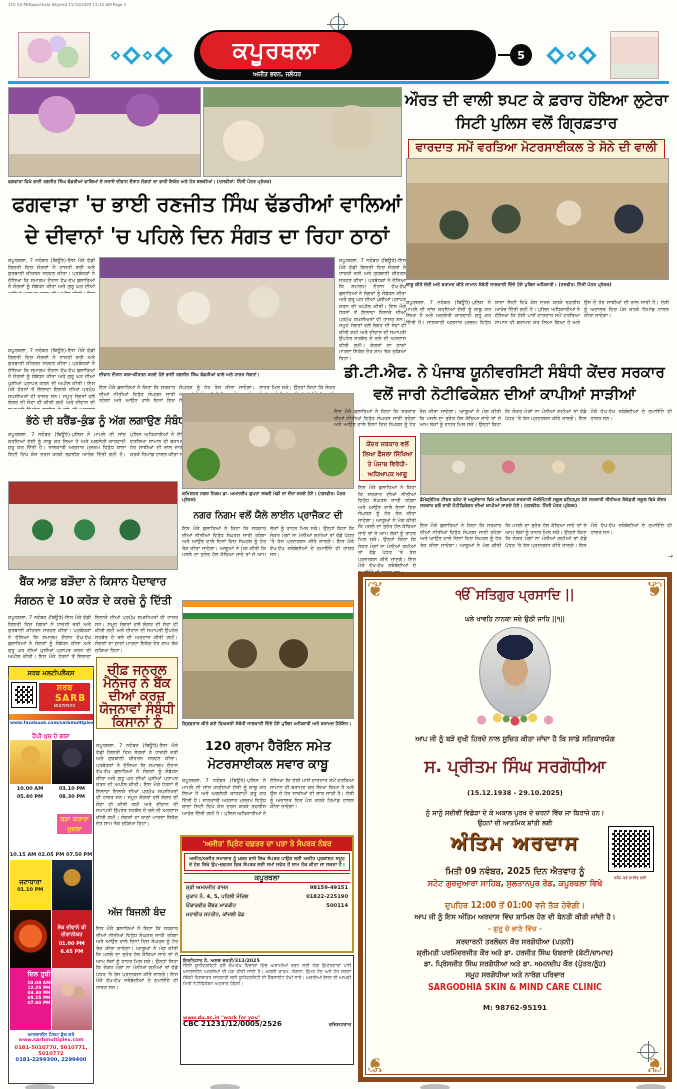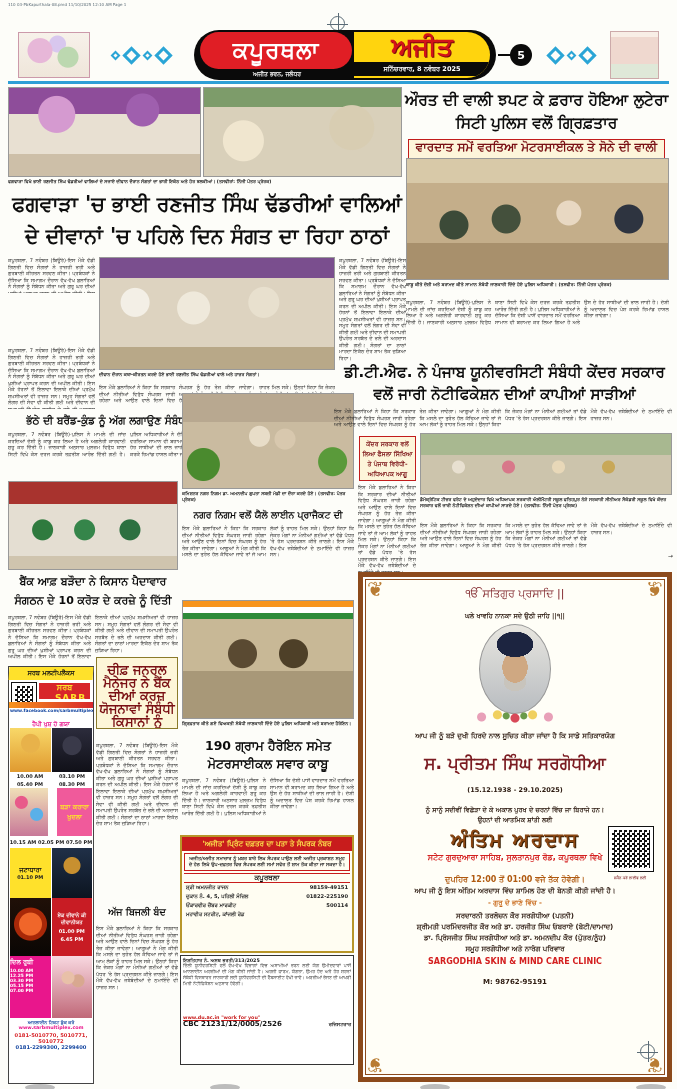--- a/index.html
+++ b/index.html
@@ -49,24 +49,20 @@
         <span class="dia"></span>
         <span class="dia small"></span>
         <span class="dia"></span>
     </div>
 
     <div class="abs" style="left:176px;top:0;width:302px;height:50px;background:#0a0a0a;border-radius:28px;">
       <div class="abs" style="left:6px;top:2px;width:152px;height:37px;background:#e01e25;border-radius:22px;display:flex;align-items:center;justify-content:center;">
         <span style="color:#fff;font-weight:bold;font-size:23px;letter-spacing:1px;">ਕਪੂਰਥਲਾ</span>
       </div>
       <div class="abs" style="left:18px;top:40px;width:130px;text-align:center;color:#fff;font-size:6px;font-weight:bold;">ਅਜੀਤ ਭਵਨ, ਜਲੰਧਰ</div>
-      <div class="abs" style="left:160px;top:2px;width:136px;height:46px;background:#ffd40e;border-radius:0 24px 24px 0;overflow:hidden;">
-        <div style="text-align:center;color:#d31318;font-weight:bold;font-size:25px;line-height:30px;text-shadow:1px 1px 0 #7a0b0e;">ਅਜੀਤ</div>
-        <div style="height:14px;background:#0a0a0a;color:#fff;font-size:6.5px;font-weight:bold;text-align:center;line-height:14px;">ਸਨਿੱਚਰਵਾਰ, 8 ਨਵੰਬਰ 2025</div>
-      </div>
     </div>
     <div class="abs" style="left:480px;top:24px;width:14px;height:2px;background:#0a0a0a;"></div>
     <div class="abs" style="left:492px;top:14px;width:22px;height:22px;background:#0a0a0a;border-radius:50%;color:#fff;font-weight:bold;font-size:11px;display:flex;align-items:center;justify-content:center;">5</div>
     <div class="abs diawrap" style="left:516px;top:6px;width:74px;height:38px;">
       <span class="dia"></span>
         <span class="dia small"></span>
         <span class="dia"></span>
     </div>
     <div class="abs ph" style="left:592px;top:1px;width:49px;height:48px;border:1px solid #caa;background:
       linear-gradient(#f8eee6 0 10%, #efd8cf 10% 70%, #dfe8d8 70%),
@@ -113,42 +109,42 @@
   <div class="abs ph dots" style="left:8px;top:481px;width:170px;height:89px;background:
       radial-gradient(circle at 20% 55%, #2f7a3e 0 10px, transparent 11px),
       radial-gradient(circle at 45% 55%, #35854a 0 10px, transparent 11px),
       radial-gradient(circle at 72% 55%, #2c7040 0 10px, transparent 11px),
       linear-gradient(#a8332e 0 25%, #e4ded2 25% 85%, #cfc4ae 85%);"></div>
   <div class="abs hl" style="left:8px;top:572px;width:170px;height:40px;font-size:11px;line-height:19px;">ਬੈਂਕ ਆਫ਼ ਬੜੌਦਾ ਨੇ ਕਿਸਾਨ ਪੈਦਾਵਾਰ ਸੰਗਠਨ ਦੇ 10 ਕਰੋੜ ਦੇ ਕਰਜ਼ੇ ਨੂੰ ਦਿੱਤੀ ਮਨਜ਼ੂਰੀ</div>
   <div class="abs greek cols2" style="left:8px;top:614px;width:170px;height:50px;">ਕਪੂਰਥਲਾ, 7 ਨਵੰਬਰ (ਬਿਊਰੋ)-ਇਸ ਮੌਕੇ ਵੱਡੀ ਗਿਣਤੀ ਵਿਚ ਸੰਗਤਾਂ ਨੇ ਹਾਜ਼ਰੀ ਭਰੀ ਅਤੇ ਗੁਰਬਾਣੀ ਕੀਰਤਨ ਸਰਵਣ ਕੀਤਾ। ਪ੍ਰਬੰਧਕਾਂ ਨੇ ਦੱਸਿਆ ਕਿ ਸਮਾਗਮ ਦੌਰਾਨ ਵੱਖ-ਵੱਖ ਬੁਲਾਰਿਆਂ ਨੇ ਸੰਗਤਾਂ ਨੂੰ ਸੰਬੋਧਨ ਕੀਤਾ ਅਤੇ ਗੁਰੂ ਘਰ ਦੀਆਂ ਖੁਸ਼ੀਆਂ ਪ੍ਰਾਪਤ ਕਰਨ ਦੀ ਅਪੀਲ ਕੀਤੀ। ਇਸ ਮੌਕੇ ਹੋਰਨਾਂ ਤੋਂ ਇਲਾਵਾ ਇਲਾਕੇ ਦੀਆਂ ਪ੍ਰਮੁੱਖ ਸ਼ਖ਼ਸੀਅਤਾਂ ਵੀ ਹਾਜ਼ਰ ਸਨ। ਸਮੂਹ ਸੰਗਤਾਂ ਵਲੋਂ ਲੰਗਰ ਦੀ ਸੇਵਾ ਵੀ ਕੀਤੀ ਗਈ ਅਤੇ ਦੀਵਾਨ ਦੀ ਸਮਾਪਤੀ ਉਪਰੰਤ ਸਰਬੱਤ ਦੇ ਭਲੇ ਦੀ ਅਰਦਾਸ ਕੀਤੀ ਗਈ। ਸੰਗਤਾਂ ਦਾ ਠਾਠਾਂ ਮਾਰਦਾ ਇਕੱਠ ਦੇਰ ਸ਼ਾਮ ਤੱਕ ਜੁੜਿਆ ਰਿਹਾ।</div>
 
   <div class="abs" style="left:8px;top:666px;width:86px;height:418px;border:1px solid #444;background:#fff;display:flex;flex-direction:column;">
     <div class="cine-sec" style="height:13px;background:#ffe12b;color:#111;font-weight:bold;font-size:6.5px;text-align:center;line-height:13px;transform:skewX(-4deg);">ਸਰਬ ਮਲਟੀਪਲੈਕਸ</div>
-    <div class="cine-sec" style="height:22px;display:flex;">
+    <div class="cine-sec" style="height:34px;display:flex;">
       <div class="qr" style="width:24px;height:24px;margin:3px;"></div>
       <div style="flex:1;background:#d8262b;margin:3px 3px 3px 0;color:#ffe12b;text-align:center;overflow:hidden;">
         <div style="font-weight:bold;font-size:8px;">ਸਰਬ</div>
         <div style="font-weight:bold;font-size:9px;letter-spacing:1px;padding-left:12px;">SARB</div>
         <div style="font-size:4px;color:#fff;">MULTIPLEX</div>
       </div>
     </div>
     <div class="cine-sec" style="height:6px;background:linear-gradient(90deg,#f7941d,#d8262b);"></div>
     <div class="cine-sec" style="height:11px;color:#1446a0;font-weight:bold;font-size:4.4px;text-align:center;line-height:5.5px;padding:0 1px;">www.facebook.com/sarbmultiplextheater</div>
     <div class="cine-sec" style="height:9px;color:#e9168c;font-weight:bold;font-size:6px;text-align:center;line-height:9px;">ਹੈਪੀ ਖੁਸ਼ ਹੋ ਗਯਾ</div>
     <div class="cine-sec" style="height:44px;display:flex;gap:1px;padding:0 1px;">
       <div style="flex:1;background:radial-gradient(circle at 50% 35%, #e8b24a 0 9px, transparent 10px),linear-gradient(#f8d868,#e09a30);"></div>
       <div style="flex:1;background:radial-gradient(circle at 50% 40%, #3a3a4a 0 9px, transparent 10px),linear-gradient(#2c2c3c,#101018);"></div>
     </div>
     <div class="cine-sec ptimes" style="height:16px;display:grid;grid-template-columns:1fr 1fr;text-align:center;align-items:center;">
       <span>10.00 AM</span>
       <span>03.10 PM</span>
       <span>05.40 PM</span>
       <span>08.30 PM</span>
     </div>
-    <div class="cine-sec" style="height:48px;display:flex;gap:9px;padding:0 1px;">
+    <div class="cine-sec" style="height:48px;display:flex;gap:9px;padding:0 1px;align-items:center;">
       <div style="flex:1.1;background:
         radial-gradient(circle at 30% 30%, #e85a8a 0 6px, transparent 7px),
         radial-gradient(circle at 70% 55%, #5ab0e8 0 6px, transparent 7px),
         linear-gradient(#f0e0b8,#c87898);"></div>
       <div style="flex:1;background:#f05a9b;color:#ffe12b;font-weight:bold;font-size:6.5px;text-align:center;display:flex;align-items:center;justify-content:center;line-height:10px;">ਬੜਾ ਕਰਾਰਾ ਖੁਦਲਾ</div>
     </div>
     <div class="cine-sec ptimes" style="height:12px;display:flex;justify-content:space-around;align-items:center;">
       <span>10.15 AM</span>
       <span>02.05 PM</span>
       <span>07.50 PM</span>
@@ -162,21 +158,21 @@
     </div>
     <div class="cine-sec" style="height:58px;display:flex;gap:1px;padding:0 1px;">
       <div style="flex:1;background:radial-gradient(circle at 50% 45%, #f0662a 0 11px, #a82808 12px 16px, transparent 17px),linear-gradient(#201008,#0a0604);"></div>
       <div style="flex:1;background:#c81c24;color:#fff;text-align:center;display:flex;flex-direction:column;align-items:center;justify-content:center;gap:2px;">
         <div style="font-weight:bold;font-size:5.2px;line-height:7px;">ਏਕ ਦੀਵਾਨੇ ਕੀ ਦੀਵਾਨੀਯਤ</div>
         <div class="ptimes" style="color:#fff;">01.00 PM</div>
         <div class="ptimes" style="color:#fff;">6.45 PM</div>
       </div>
     </div>
     <div class="cine-sec" style="height:62px;display:flex;gap:1px;padding:0 1px;">
-      <div style="flex:1;background:#e9168c;color:#fff;text-align:left;overflow:hidden;">
+      <div style="flex:1;background:#e9168c;color:#fff;text-align:right;overflow:hidden;">
         <div style="font-weight:bold;font-size:6.5px;margin:2px 0;">ਦਿਲ ਰੂਬੀ</div>
         <div class="ptimes" style="color:#fff;font-size:4.4px;">10.00 AM</div>
         <div class="ptimes" style="color:#fff;font-size:4.4px;">12.25 PM</div>
         <div class="ptimes" style="color:#fff;font-size:4.4px;">03.30 PM</div>
         <div class="ptimes" style="color:#fff;font-size:4.4px;">05.15 PM</div>
         <div class="ptimes" style="color:#fff;font-size:4.4px;">07.00 PM</div>
       </div>
       <div style="flex:1;background:radial-gradient(circle at 40% 35%, #e8c0a8 0 6px, transparent 7px),radial-gradient(circle at 65% 40%, #d8a890 0 6px, transparent 7px),linear-gradient(#f8d8e0,#c06878);"></div>
     </div>
     <div class="cine-sec" style="flex:1;text-align:center;overflow:hidden;">
@@ -201,21 +197,21 @@
   <div class="abs cap" style="left:182px;top:491px;width:172px;height:15px;">ਕਮਿਸ਼ਨਰ ਨਗਰ ਨਿਗਮ ਡਾ. ਅਮਨਦੀਪ ਗੁਪਤਾ ਸਬਜ਼ੀ ਮੰਡੀ ਦਾ ਦੌਰਾ ਕਰਦੇ ਹੋਏ।  (ਤਸਵੀਰ: ਪੱਤਰ ਪ੍ਰੇਰਕ)</div>
   <div class="abs hl" style="left:182px;top:508px;width:172px;height:15px;font-size:9.3px;line-height:14px;">ਨਗਰ ਨਿਗਮ ਵਲੋਂ ਯੈਲੋ ਲਾਈਨ ਪ੍ਰਾਜੈਕਟ ਦੀ ਸ਼ੁਰੂਆਤ</div>
   <div class="abs greek cols2" style="left:182px;top:525px;width:172px;height:73px;">ਇਸ ਮੌਕੇ ਬੁਲਾਰਿਆਂ ਨੇ ਕਿਹਾ ਕਿ ਸਰਕਾਰ ਦੀਆਂ ਨੀਤੀਆਂ ਵਿਰੁੱਧ ਸੰਘਰਸ਼ ਜਾਰੀ ਰਹੇਗਾ ਅਤੇ ਆਉਣ ਵਾਲੇ ਦਿਨਾਂ ਵਿਚ ਸੰਘਰਸ਼ ਨੂੰ ਹੋਰ ਤੇਜ਼ ਕੀਤਾ ਜਾਵੇਗਾ। ਆਗੂਆਂ ਨੇ ਮੰਗ ਕੀਤੀ ਕਿ ਮਸਲੇ ਦਾ ਤੁਰੰਤ ਹੱਲ ਕੱਢਿਆ ਜਾਵੇ ਤਾਂ ਜੋ ਆਮ ਲੋਕਾਂ ਨੂੰ ਰਾਹਤ ਮਿਲ ਸਕੇ। ਉਨ੍ਹਾਂ ਕਿਹਾ ਕਿ ਜੇਕਰ ਮੰਗਾਂ ਨਾ ਮੰਨੀਆਂ ਗਈਆਂ ਤਾਂ ਵੱਡੇ ਪੱਧਰ 'ਤੇ ਰੋਸ ਪ੍ਰਦਰਸ਼ਨ ਕੀਤੇ ਜਾਣਗੇ। ਇਸ ਮੌਕੇ ਵੱਖ-ਵੱਖ ਜਥੇਬੰਦੀਆਂ ਦੇ ਨੁਮਾਇੰਦੇ ਵੀ ਹਾਜ਼ਰ ਸਨ।</div>
 
   <div class="abs ph dots" style="left:182px;top:600px;width:172px;height:119px;background:
       linear-gradient(180deg,#f7941d 0 6px,#fff 6px 12px,#2e8b3a 12px 18px,transparent 18px),
       radial-gradient(circle at 35% 45%, #5a4a32 0 14px, transparent 15px),
       radial-gradient(circle at 65% 45%, #4e4028 0 14px, transparent 15px),
       linear-gradient(#c8b896 0 60%, #a89878 60%);"></div>
   <div class="abs cap" style="left:182px;top:721px;width:172px;height:14px;">ਗ੍ਰਿਫ਼ਤਾਰ ਕੀਤੇ ਗਏ ਵਿਅਕਤੀ ਸੰਬੰਧੀ ਜਾਣਕਾਰੀ ਦਿੰਦੇ ਹੋਏ ਪੁਲਿਸ ਅਧਿਕਾਰੀ ਅਤੇ ਬਰਾਮਦ ਹੈਰੋਇਨ।</div>
-  <div class="abs hl" style="left:182px;top:737px;width:172px;height:38px;font-size:12.5px;line-height:18px;">190 ਗ੍ਰਾਮ ਹੈਰੋਇਨ ਸਮੇਤ ਮੋਟਰਸਾਈਕਲ ਸਵਾਰ ਕਾਬੂ</div>
+  <div class="abs hl" style="left:182px;top:737px;width:172px;height:38px;font-size:12.5px;line-height:18px;">120 ਗ੍ਰਾਮ ਹੈਰੋਇਨ ਸਮੇਤ ਮੋਟਰਸਾਈਕਲ ਸਵਾਰ ਕਾਬੂ</div>
   <div class="abs greek cols2" style="left:182px;top:777px;width:172px;height:55px;">ਕਪੂਰਥਲਾ, 7 ਨਵੰਬਰ (ਬਿਊਰੋ)-ਪੁਲਿਸ ਨੇ ਮਾਮਲੇ ਦੀ ਜਾਂਚ ਕਰਦਿਆਂ ਦੋਸ਼ੀ ਨੂੰ ਕਾਬੂ ਕਰ ਲਿਆ ਹੈ ਅਤੇ ਅਗਲੇਰੀ ਕਾਰਵਾਈ ਸ਼ੁਰੂ ਕਰ ਦਿੱਤੀ ਹੈ। ਜਾਣਕਾਰੀ ਅਨੁਸਾਰ ਮੁਲਜ਼ਮ ਵਿਰੁੱਧ ਥਾਣਾ ਸਿਟੀ ਵਿਖੇ ਕੇਸ ਦਰਜ ਕਰਕੇ ਤਫ਼ਤੀਸ਼ ਆਰੰਭ ਦਿੱਤੀ ਗਈ ਹੈ। ਪੁਲਿਸ ਅਧਿਕਾਰੀਆਂ ਨੇ ਦੱਸਿਆ ਕਿ ਦੋਸ਼ੀ ਪਾਸੋਂ ਵਾਰਦਾਤ ਸਮੇਂ ਵਰਤਿਆ ਸਾਮਾਨ ਵੀ ਬਰਾਮਦ ਕਰ ਲਿਆ ਗਿਆ ਹੈ ਅਤੇ ਉਸ ਦੇ ਹੋਰ ਸਾਥੀਆਂ ਦੀ ਭਾਲ ਜਾਰੀ ਹੈ। ਦੋਸ਼ੀ ਨੂੰ ਅਦਾਲਤ ਵਿਚ ਪੇਸ਼ ਕਰਕੇ ਰਿਮਾਂਡ ਹਾਸਲ ਕੀਤਾ ਜਾਵੇਗਾ।</div>
 
   <div class="abs" style="left:180px;top:835px;width:174px;height:118px;border:2px solid #b8962a;background:#fffdf2;overflow:hidden;">
     <div style="background:#c81c1c;color:#ffe84d;font-weight:bold;font-size:7.2px;text-align:center;line-height:14px;height:14px;">'ਅਜੀਤ' ਪ੍ਰਿੰਟ ਦਫ਼ਤਰ ਦਾ ਪਤਾ ਤੇ ਸੰਪਰਕ ਨੰਬਰ</div>
     <div style="margin:2px;border:1px solid #c81c1c;font-size:4.8px;font-weight:bold;line-height:1.3;padding:2px;text-align:center;color:#222;">ਅਜੀਤ/ਅਜੀਤ ਸਮਾਚਾਰ ਨੂੰ ਖ਼ਬਰ ਬਾਰੇ ਲਿਖ ਸੰਪਰਕ ਪਾਉਣ ਲਈ ਅਜੀਤ ਪ੍ਰਕਾਸ਼ਨ ਸਮੂਹ ਦੇ ਹੇਠ ਲਿਖੇ ਉਪ-ਦਫ਼ਤਰ ਵਿਚ ਸੰਪਰਕ ਲਈ ਸਮਾਂ ਸਵੇਰ ਤੋਂ ਸ਼ਾਮ ਤੱਕ ਕੀਤਾ ਜਾ ਸਕਦਾ ਹੈ।</div>
     <div style="text-align:center;font-weight:bold;font-size:7px;color:#111;border-top:1px solid #c81c1c;border-bottom:1px solid #c81c1c;margin:0 2px;">ਕਪੂਰਥਲਾ</div>
     <div style="display:flex;justify-content:space-between;padding:1px 4px;font-size:5.2px;font-weight:bold;color:#222;">
       <span>ਸ਼੍ਰੀ ਅਮਨਜੀਤ ਰਾਜਨ</span>
         <span>98159-49151</span>
     </div>
@@ -260,21 +256,21 @@
   <div class="abs cap" style="left:420px;top:497px;width:252px;height:23px;">ਡੈਮੋਕ੍ਰੇਟਿਕ ਟੀਚਰ ਫਰੰਟ ਦੇ ਅਹੁਦੇਦਾਰ ਵਿਖੇ ਅਧਿਆਪਕ ਸਰਕਾਰੀ ਐਲੀਮੈਂਟਰੀ ਸਕੂਲ ਫਤਿਹਪੁਰ ਨੇੜੇ ਸਰਕਾਰੀ ਸੀਨੀਅਰ ਸੈਕੰਡਰੀ ਸਕੂਲ ਵਿਖੇ ਕੇਂਦਰ ਸਰਕਾਰ ਵਲੋਂ ਜਾਰੀ ਨੋਟੀਫਿਕੇਸ਼ਨ ਦੀਆਂ ਕਾਪੀਆਂ ਸਾੜਦੇ ਹੋਏ।  (ਤਸਵੀਰ: ਨਿੱਜੀ ਪੱਤਰ ਪ੍ਰੇਰਕ)</div>
   <div class="abs greek cols3" style="left:420px;top:522px;width:252px;height:68px;">ਇਸ ਮੌਕੇ ਬੁਲਾਰਿਆਂ ਨੇ ਕਿਹਾ ਕਿ ਸਰਕਾਰ ਦੀਆਂ ਨੀਤੀਆਂ ਵਿਰੁੱਧ ਸੰਘਰਸ਼ ਜਾਰੀ ਰਹੇਗਾ ਅਤੇ ਆਉਣ ਵਾਲੇ ਦਿਨਾਂ ਵਿਚ ਸੰਘਰਸ਼ ਨੂੰ ਹੋਰ ਤੇਜ਼ ਕੀਤਾ ਜਾਵੇਗਾ। ਆਗੂਆਂ ਨੇ ਮੰਗ ਕੀਤੀ ਕਿ ਮਸਲੇ ਦਾ ਤੁਰੰਤ ਹੱਲ ਕੱਢਿਆ ਜਾਵੇ ਤਾਂ ਜੋ ਆਮ ਲੋਕਾਂ ਨੂੰ ਰਾਹਤ ਮਿਲ ਸਕੇ। ਉਨ੍ਹਾਂ ਕਿਹਾ ਕਿ ਜੇਕਰ ਮੰਗਾਂ ਨਾ ਮੰਨੀਆਂ ਗਈਆਂ ਤਾਂ ਵੱਡੇ ਪੱਧਰ 'ਤੇ ਰੋਸ ਪ੍ਰਦਰਸ਼ਨ ਕੀਤੇ ਜਾਣਗੇ। ਇਸ ਮੌਕੇ ਵੱਖ-ਵੱਖ ਜਥੇਬੰਦੀਆਂ ਦੇ ਨੁਮਾਇੰਦੇ ਵੀ ਹਾਜ਼ਰ ਸਨ।</div>
   <div class="abs" style="left:668px;top:552px;font-size:6px;color:#333;">→</div>
 
   <div class="abs" style="left:358px;top:572px;width:314px;height:510px;background:#fffef7;border:5px solid #8c4a1c;box-shadow:inset 0 0 0 2px #fff, inset 0 0 0 3px #8c4a1c;overflow:hidden;">
     <div class="abs corner" style="left:4px;top:2px;">❦</div>
     <div class="abs corner" style="right:4px;top:2px;transform:scaleX(-1);">❦</div>
     <div class="abs corner" style="left:4px;bottom:2px;transform:scaleY(-1);">❦</div>
     <div class="abs corner" style="right:4px;bottom:2px;transform:scale(-1);">❦</div>
 
-    <div class="ob-txt" style="margin-top:10px;font-size:11px;font-weight:normal;color:#7b1c22;">ੴ ਸਤਿਗੁਰ ਪ੍ਰਸਾਦਿ ||</div>
+    <div class="ob-txt" style="margin-top:10px;font-size:13px;font-weight:bold;color:#7b1c22;">ੴ ਸਤਿਗੁਰ ਪ੍ਰਸਾਦਿ ||</div>
     <div class="ob-txt" style="font-size:6.5px;font-weight:bold;">ਘਲੇ ਖਾਵਹਿ ਨਾਨਕਾ ਸਦੇ ਉਠੀ ਜਾਹਿ ||੧||</div>
 
     <div style="width:88px;height:104px;margin:4px auto 0;position:relative;">
       <div style="position:absolute;left:8px;top:0;width:72px;height:90px;border-radius:50%;background:
         radial-gradient(ellipse 26px 18px at 50% 22%, #1c2440 70%, transparent 71%),
         radial-gradient(ellipse 18px 22px at 50% 48%, #cfa882 70%, transparent 71%),
         radial-gradient(ellipse 16px 14px at 50% 64%, #c8c4bc 70%, transparent 71%),
         linear-gradient(#e8e6e0,#b8bcc0);border:1px solid #999;"></div>
       <div style="position:absolute;left:0;bottom:0;width:88px;height:22px;background:
         radial-gradient(circle at 12% 50%, #e8a0b8 0 4px, transparent 5px),
@@ -289,20 +285,21 @@
     <div class="ob-txt" style="margin-top:4px;font-size:7px;font-weight:bold;">ਆਪ ਜੀ ਨੂੰ ਬੜੇ ਦੁਖੀ ਹਿਰਦੇ ਨਾਲ ਸੂਚਿਤ ਕੀਤਾ ਜਾਂਦਾ ਹੈ ਕਿ ਸਾਡੇ ਸਤਿਕਾਰਯੋਗ</div>
     <div class="ob-txt" style="font-size:17px;font-weight:bold;color:#7b1c22;line-height:22px;">ਸ. ਪ੍ਰੀਤਮ ਸਿੰਘ ਸਰਗੋਧੀਆ</div>
     <div class="ob-txt" style="font-size:6.5px;font-weight:bold;">(15.12.1938 - 29.10.2025)</div>
     <div class="ob-txt" style="font-size:6.5px;font-weight:bold;">ਨੂੰ ਸਾਨੂੰ ਸਦੀਵੀਂ ਵਿਛੋੜਾ ਦੇ ਕੇ ਅਕਾਲ ਪੁਰਖ ਦੇ ਚਰਨਾਂ ਵਿੱਚ ਜਾ ਬਿਰਾਜੇ ਹਨ।</div>
     <div class="ob-txt" style="margin-top:2px;font-size:6.5px;font-weight:bold;">ਉਹਨਾਂ ਦੀ ਆਤਮਿਕ ਸ਼ਾਂਤੀ ਲਈ</div>
 
     <div class="qr abs" style="right:14px;top:250px;width:44px;height:44px;"></div>
     <div class="abs" style="right:8px;top:298px;width:58px;font-size:3.8px;font-weight:bold;text-align:center;color:#7b1c22;">ਸਕੈਨ ਕਰੋ ਲਾਈਵ ਲਈ</div>
 
     <div class="ob-txt" style="margin-top:4px;font-size:19px;font-weight:bold;color:#8a4612;letter-spacing:2px;text-shadow:1px 1px 0 #3a2006;">ਅੰਤਿਮ ਅਰਦਾਸ</div>
+    <div class="ob-txt" style="font-size:8.5px;font-weight:bold;color:#3a2006;">ਮਿਤੀ 09 ਨਵੰਬਰ, 2025 ਦਿਨ ਐਤਵਾਰ ਨੂੰ</div>
     <div class="ob-txt" style="margin-top:2px;font-size:8px;font-weight:bold;color:#d42020;">ਸਟੇਟ ਗੁਰਦੁਆਰਾ ਸਾਹਿਬ, ਸੁਲਤਾਨਪੁਰ ਰੋਡ, ਕਪੂਰਥਲਾ ਵਿਖੇ</div>
     <div class="ob-txt" style="font-size:8px;font-weight:bold;color:#b05a10;">ਦੁਪਹਿਰ 12:00 ਤੋਂ 01:00 ਵਜੇ ਤੱਕ ਹੋਵੇਗੀ।</div>
     <div class="ob-txt" style="margin-top:2px;font-size:7px;font-weight:bold;">ਆਪ ਜੀ ਨੂੰ ਇਸ ਅੰਤਿਮ ਅਰਦਾਸ ਵਿੱਚ ਸ਼ਾਮਿਲ ਹੋਣ ਦੀ ਬੇਨਤੀ ਕੀਤੀ ਜਾਂਦੀ ਹੈ।</div>
     <div class="ob-txt" style="margin-top:4px;font-size:7px;font-weight:bold;color:#c96a1c;">- ਗੁਰੂ ਦੇ ਭਾਣੇ ਵਿੱਚ -</div>
 
     <div class="ob-txt" style="margin-top:5px;font-size:7px;font-weight:bold;">ਸਰਦਾਰਨੀ ਤਰਲੋਚਨ ਕੌਰ ਸਰਗੋਧੀਆ (ਪਤਨੀ)</div>
     <div class="ob-txt" style="margin-top:3px;font-size:7px;font-weight:bold;">ਸ਼੍ਰੀਮਤੀ ਪਰਮਿੰਦਰਜੀਤ ਕੌਰ ਅਤੇ ਡਾ. ਹਰਜੀਤ ਸਿੰਘ ਓਬਰਾਏ (ਬੇਟੀ/ਦਾਮਾਦ)</div>
     <div class="ob-txt" style="margin-top:3px;font-size:7px;font-weight:bold;">ਡਾ. ਪ੍ਰਿੰਸਜੀਤ ਸਿੰਘ ਸਰਗੋਧੀਆ ਅਤੇ ਡਾ. ਅਮਨਦੀਪ ਕੌਰ (ਪੁੱਤਰ/ਨੂੰਹ)</div>
     <div class="ob-txt" style="margin-top:3px;font-size:7px;font-weight:bold;">ਸਮੂਹ ਸਰਗੋਧੀਆ ਅਤੇ ਨਾਰੰਗ ਪਰਿਵਾਰ</div>
     <div class="ob-txt" style="margin-top:4px;font-size:8px;font-weight:bold;color:#d42020;">SARGODHIA SKIN &amp; MIND CARE CLINIC</div>

